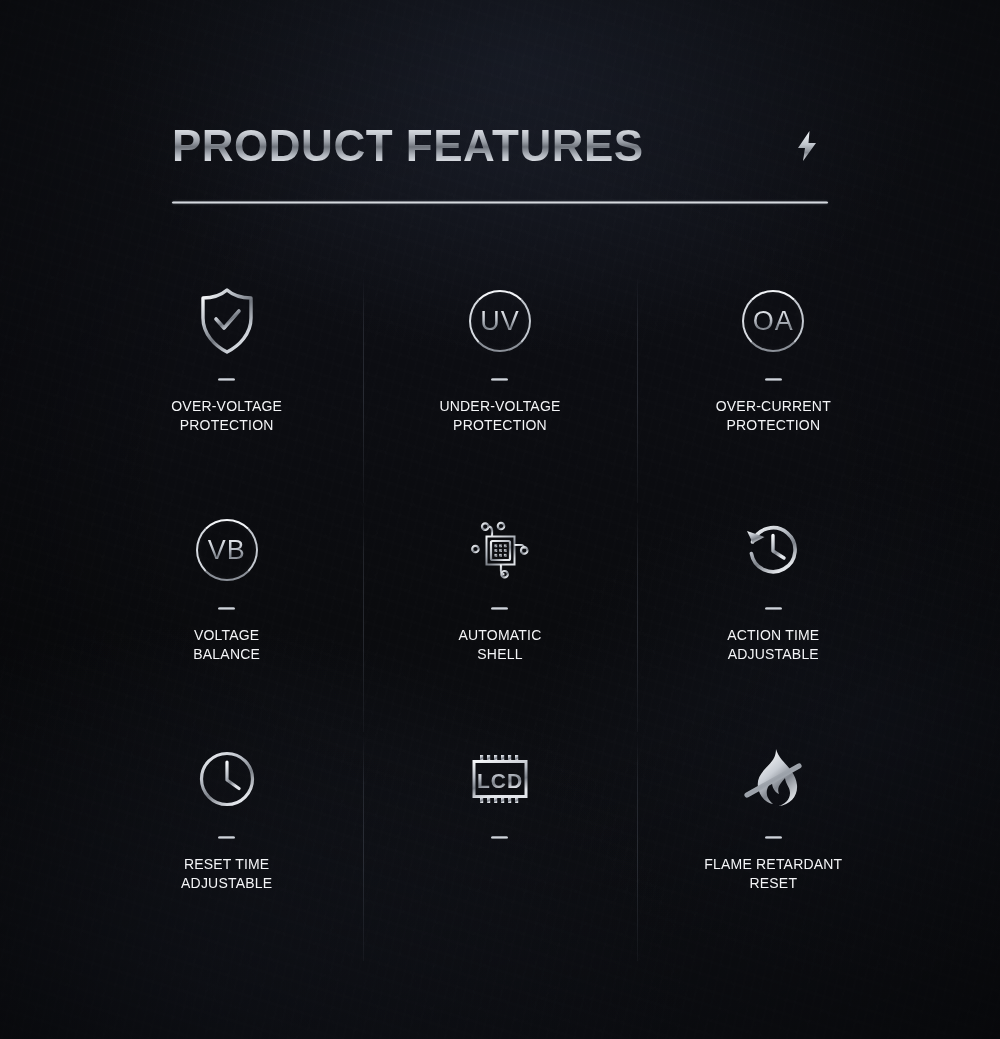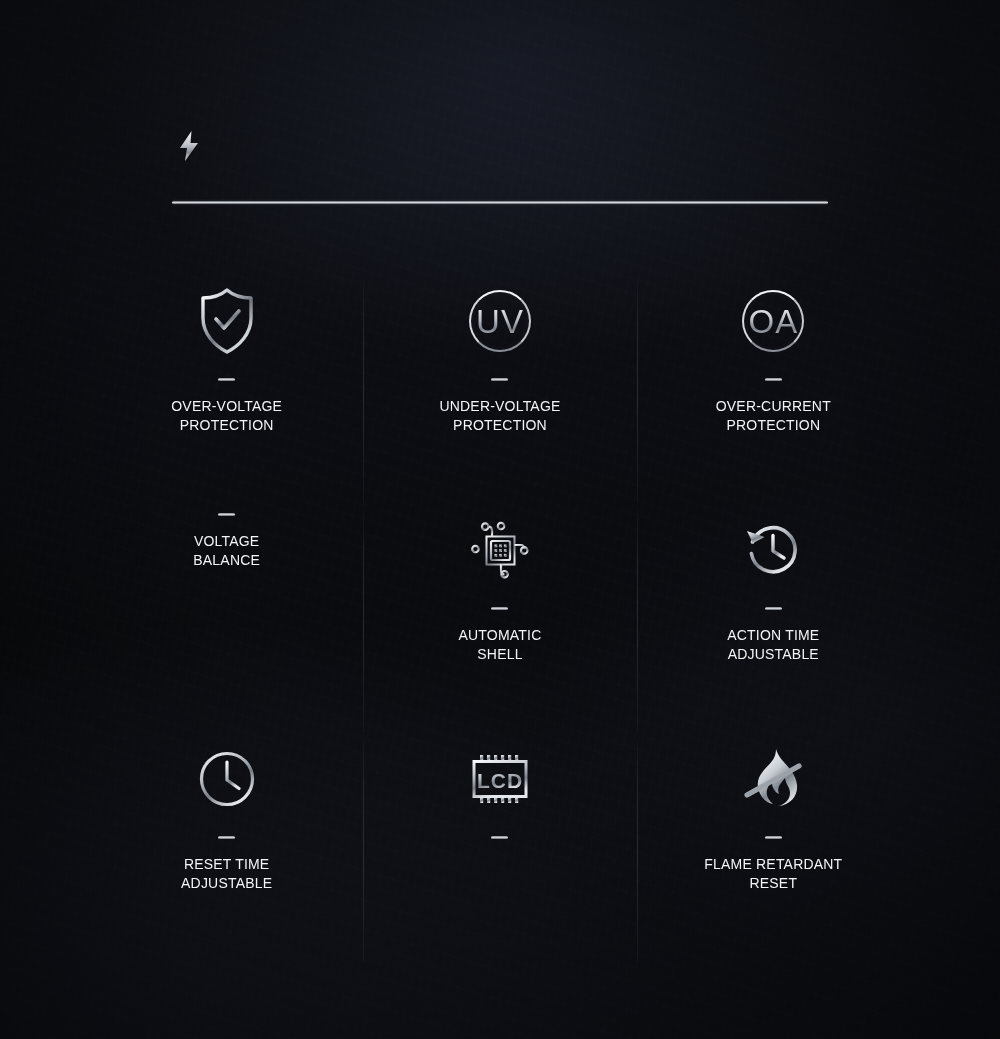--- a/index.html
+++ b/index.html
@@ -129,21 +129,21 @@
   }
   .badge .ring {
     position: absolute;
     inset: 0;
     border-radius: 50%;
     border: 2px solid;
     border-color: #f2f4f7 #c3c8cf #8b9098 #d7dbe1;
     box-shadow: inset 0 0 6px rgba(255,255,255,0.05);
   }
   .badge .abbr {
-    font-size: 33px;
+    font-size: 27px;
     font-weight: 400;
     letter-spacing: 1px;
     line-height: 1;
     background: linear-gradient(180deg, #f0f2f5 0%, #b9bec6 45%, #7c8189 72%, #cfd3d9 100%);
     -webkit-background-clip: text;
     background-clip: text;
     color: transparent;
     -webkit-text-fill-color: transparent;
     position: relative;
     z-index: 2;
@@ -172,20 +172,21 @@
 </head>
 <body>
 
 <div class="page"></div>
 <div class="noise"></div>
 <div class="vig"></div>
 
 <div class="content">
 
   <div class="header">
+    <div class="title">PRODUCT FEATURES</div>
     <div class="bolt-wrap">
       <svg width="22" height="30" viewBox="0 0 22 30">
         <defs>
           <linearGradient id="gMetal" x1="0" y1="0" x2="0" y2="1">
             <stop offset="0%" stop-color="#f3f5f8"></stop>
             <stop offset="45%" stop-color="#c1c6cd"></stop>
             <stop offset="72%" stop-color="#868b93"></stop>
             <stop offset="100%" stop-color="#e0e3e8"></stop>
           </linearGradient>
         </defs>
@@ -243,20 +244,26 @@
         </div>
       </div>
       <div class="dash"></div>
       <div class="label">
         <span>OVER-CURRENT</span>
         <span class="l2">PROTECTION</span>
       </div>
     </div>
 
     <div class="cell">
+      <div class="icon-box">
+        <div class="badge">
+          <div class="ring"></div>
+          <div class="abbr">VB</div>
+        </div>
+      </div>
       <div class="dash"></div>
       <div class="label">
         <span>VOLTAGE</span>
         <span class="l2">BALANCE</span>
       </div>
     </div>
 
     <div class="cell divl">
       <div class="icon-box">
         <svg width="64" height="64" viewBox="0 0 64 64">

